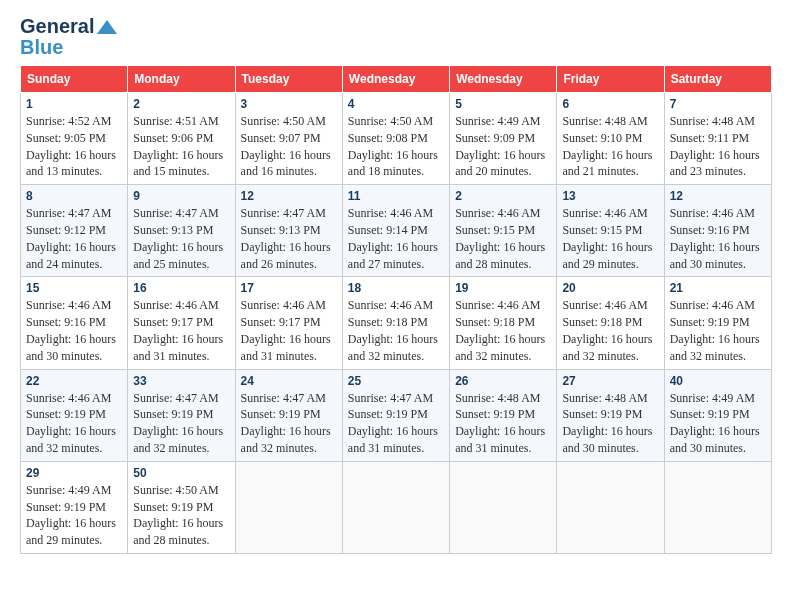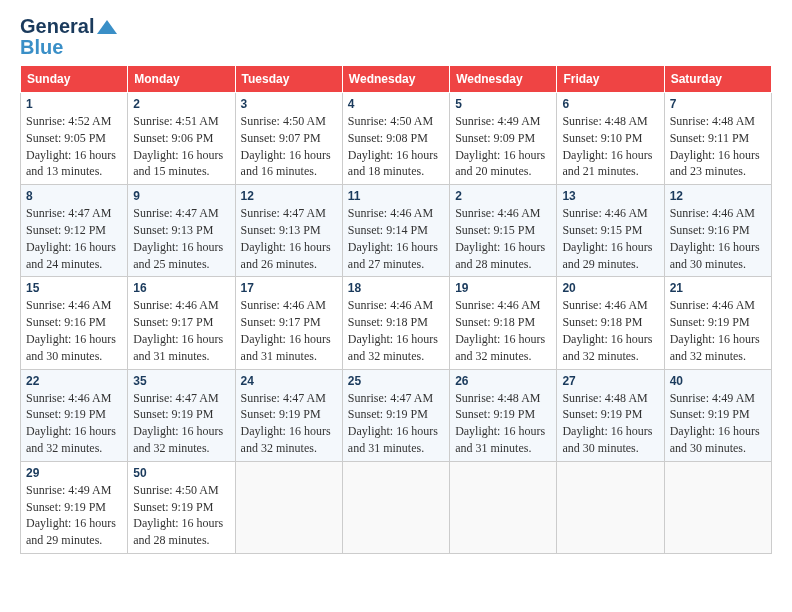--- a/index.html
+++ b/index.html
@@ -197,21 +197,21 @@
           <span class="day-number">21</span>
           <div class="day-info">Sunrise: 4:46 AM<br>Sunset: 9:19 PM<br>Daylight: 16 hours and 32 minutes.</div>
         </td>
       </tr>
       <tr>
         <td>
           <span class="day-number">22</span>
           <div class="day-info">Sunrise: 4:46 AM<br>Sunset: 9:19 PM<br>Daylight: 16 hours and 32 minutes.</div>
         </td>
         <td>
-          <span class="day-number">35</span>
+          <span class="day-number">33</span>
           <div class="day-info">Sunrise: 4:47 AM<br>Sunset: 9:19 PM<br>Daylight: 16 hours and 32 minutes.</div>
         </td>
         <td>
           <span class="day-number">24</span>
           <div class="day-info">Sunrise: 4:47 AM<br>Sunset: 9:19 PM<br>Daylight: 16 hours and 32 minutes.</div>
         </td>
         <td>
           <span class="day-number">25</span>
           <div class="day-info">Sunrise: 4:47 AM<br>Sunset: 9:19 PM<br>Daylight: 16 hours and 31 minutes.</div>
         </td>

